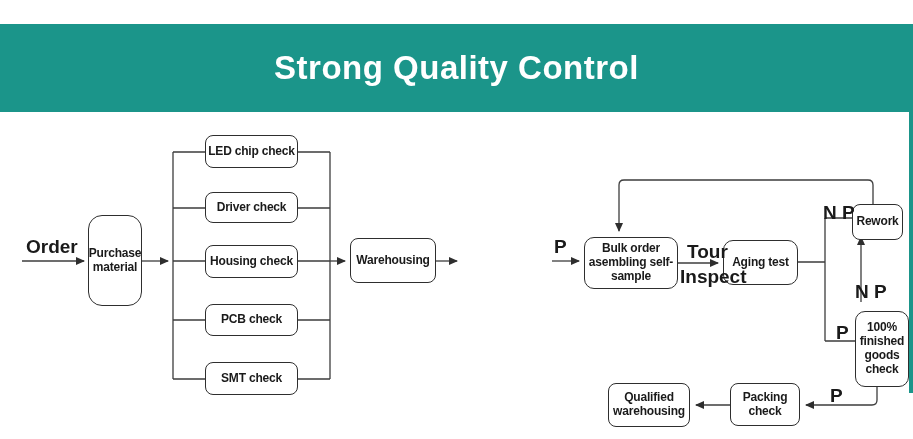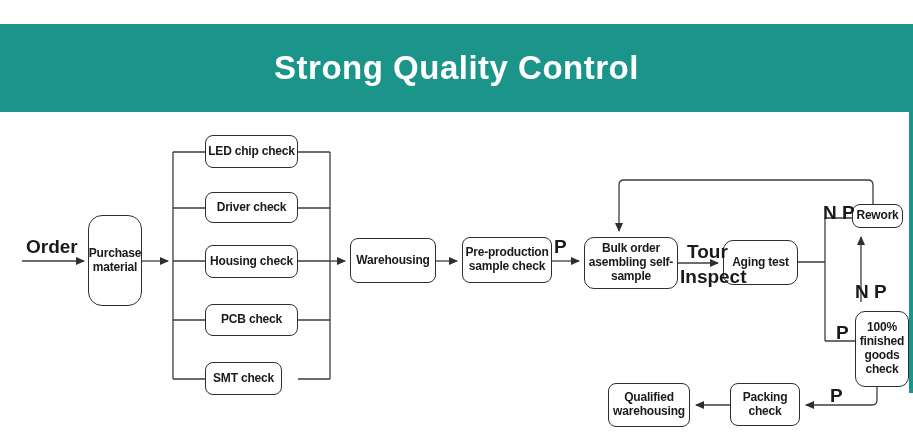--- a/index.html
+++ b/index.html
@@ -70,29 +70,27 @@
       <path marker-end="url(#arrow)" d="M730,405 H696"></path>
     </g>
   </svg>
 
   <div class="node" style="left:88px;top:215px;width:54px;height:91px;border-radius:14px;">Purchase
 material</div>
   <div class="node" style="left:205px;top:135px;width:93px;height:33px;">LED chip check</div>
   <div class="node" style="left:205px;top:245px;width:93px;height:33px;">Housing check</div>
   <div class="node" style="left:205px;top:192px;width:93px;height:31px;">Driver check</div>
   <div class="node" style="left:205px;top:304px;width:93px;height:32px;">PCB check</div>
-  <div class="node" style="left:205px;top:362px;width:77px;height:33px;">SMT check</div>
+  <div class="node" style="left:205px;top:362px;width:93px;height:33px;">SMT check</div>
   <div class="node" style="left:350px;top:238px;width:86px;height:45px;">Warehousing</div>
-  <div class="node" style="left:462px;top:237px;width:90px;height:46px;">Pre-production
-sample check</div>
   <div class="node" style="left:584px;top:237px;width:94px;height:52px;border-radius:10px;">Bulk order
 asembling self-
 sample</div>
   <div class="node" style="left:723px;top:240px;width:75px;height:45px;border-radius:10px;">Aging test</div>
-  <div class="node" style="left:852px;top:204px;width:51px;height:24px;">Rework</div>
+  <div class="node" style="left:852px;top:204px;width:51px;height:36px;">Rework</div>
   <div class="node" style="left:855px;top:302px;width:54px;height:76px;border-radius:10px;margin-top:9px;">100%
 finished
 goods
 check</div>
   <div class="node" style="left:730px;top:383px;width:70px;height:43px;">Packing
 check</div>
   <div class="node" style="left:608px;top:383px;width:82px;height:44px;">Qualified
 warehousing</div>
 
   <div class="flow-label" style="left:26px;top:236px;">Order</div>

